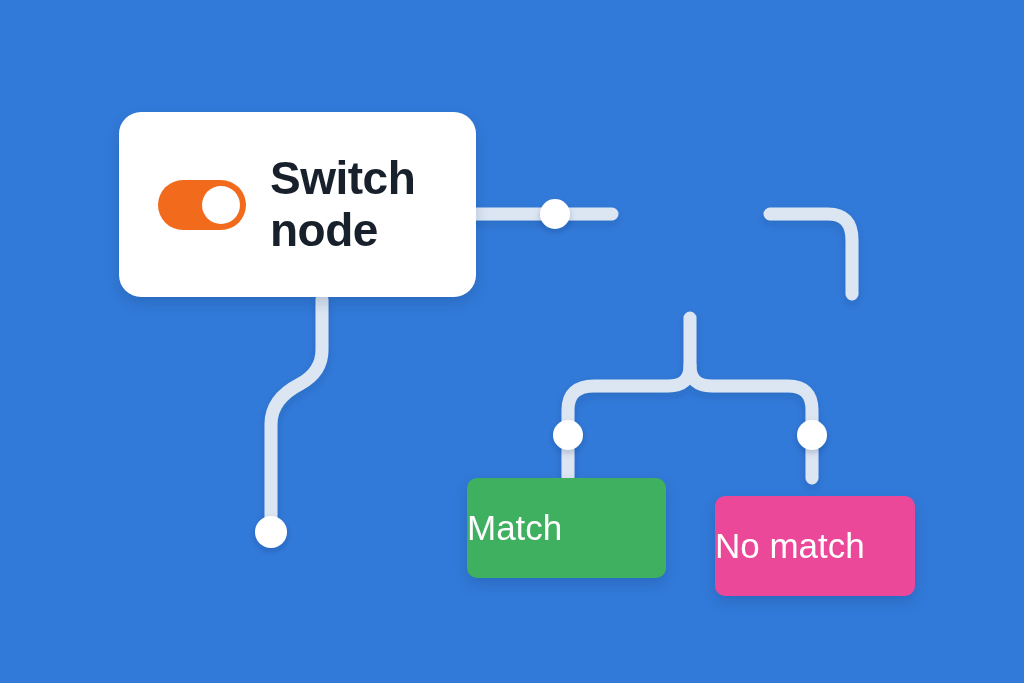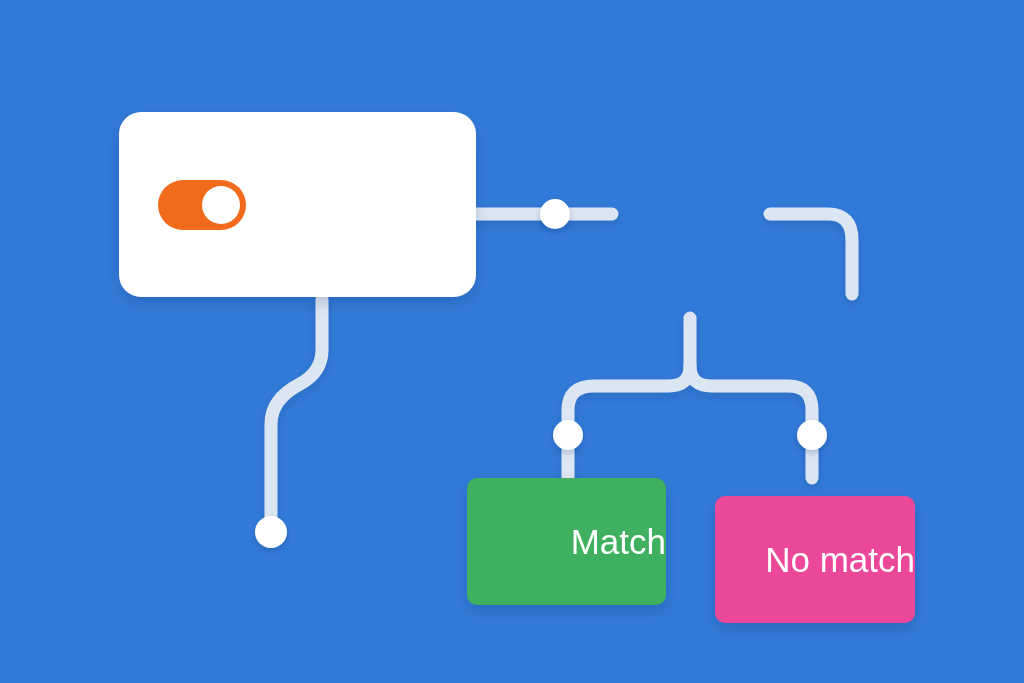--- a/index.html
+++ b/index.html
@@ -94,25 +94,25 @@
     align-items: center;
     justify-content: center;
     font-size: 27px;
     color: #17202b;
     letter-spacing: -0.2px;
   }
 
   
   .result-box {
     position: absolute;
-    height: 127px;
+    height: 100px;
     border-radius: 10px;
     display: flex;
     align-items: center;
-    justify-content: flex-end;
+    justify-content: flex-start;
     color: #ffffff;
     font-size: 35px;
     box-shadow: 0 6px 14px rgba(10, 40, 80, 0.18);
   }
   .box-match {
     left: 467px;
     top: 478px;
     width: 199px;
     background: #3eb05f;
   }
@@ -155,20 +155,21 @@
       <circle cx="568" cy="435" r="15"></circle>
       <circle cx="812" cy="435" r="15"></circle>
       <circle cx="271" cy="532" r="16"></circle>
     </g>
   </svg>
 
   <div class="switch-card">
     <div class="toggle-icon">
       <div class="toggle-knob"></div>
     </div>
+    <div class="switch-label">Switch node</div>
   </div>
 
 
   <div class="result-box box-match">
     <span>Match</span>
   </div>
 
   <div class="result-box box-nomatch">
     <span>No match</span>
   </div>

